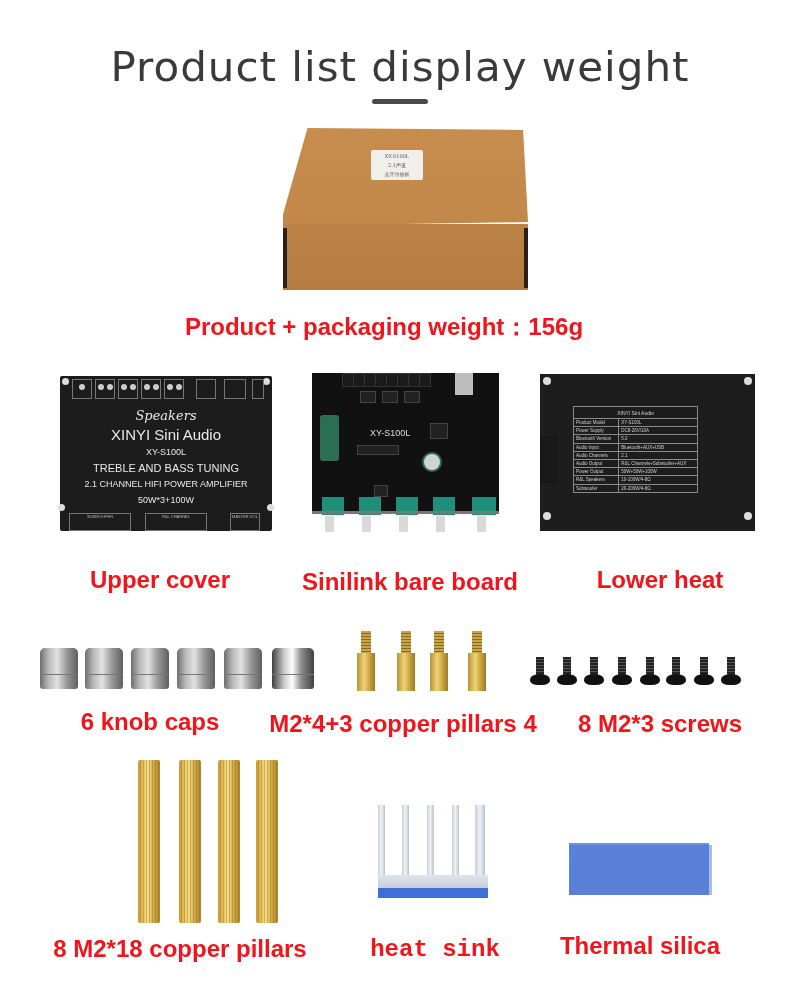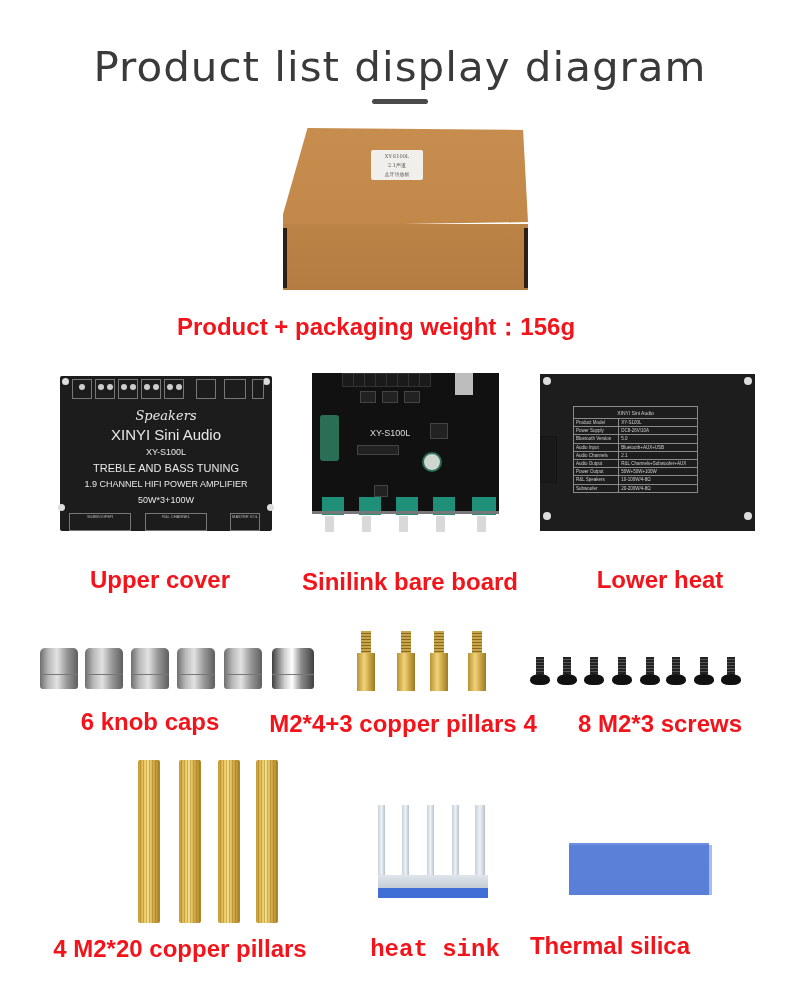--- a/index.html
+++ b/index.html
@@ -79,35 +79,35 @@
   .hs-pad { position:absolute; left:0; top:83px; width:110px; height:10px; background:#3f6fd6; }
 
   
   .silica { left:569px; top:845px; width:140px; height:50px; background:linear-gradient(180deg,#5b80d8,#5a7fd6); }
   .silica-top { left:569px; top:843px; width:140px; height:4px; background:#6f8fe0; }
   .silica-edge { left:709px; top:845px; width:3px; height:50px; background:#a7bbee; }
 </style>
 </head>
 <body>
 
-<div class="abs title">Product list display diagram</div>
+<div class="abs title">Product list display weight</div>
 <div class="abs title-bar"></div>
 
 <div class="abs box">
   <div class="box-top"></div>
   <div class="box-front"></div>
   <div class="box-side-l"></div>
   <div class="box-side-r"></div>
   <div class="box-label">
     <div>XY-S100L</div>
     <div>2.1声道</div>
     <div>蓝牙功放板</div>
   </div>
 </div>
-<div class="abs red lbl" style="left:0;width:752px;top:311px;">Product + packaging weight：156g</div>
+<div class="abs red lbl" style="left:8px;width:752px;top:311px;">Product + packaging weight：156g</div>
 
 <div class="abs upper">
   <div class="hole" style="left:2px;top:2px;"></div>
   <div class="hole" style="right:2px;top:2px;"></div>
   <div class="hole" style="left:-2px;top:128px;"></div>
   <div class="hole" style="right:-2px;top:128px;"></div>
   <div class="ports">
     <div class="port" style="left:0;width:20px;">
         <div class="dot" style="left:6px;"></div>
       </div>
@@ -128,21 +128,21 @@
         <div class="dot" style="left:11px;"></div>
       </div>
     <div class="port" style="left:124px;width:20px;"></div>
     <div class="port" style="left:152px;width:22px;"></div>
     <div class="port" style="left:180px;width:12px;"></div>
   </div>
   <div class="brand u-logo">Speakers</div>
   <div class="brand u-name">XINYI Sini Audio</div>
   <div class="brand u-model">XY-S100L</div>
   <div class="brand u-l1">TREBLE  AND  BASS TUNING</div>
-  <div class="brand u-l2">1.9 CHANNEL HIFI POWER AMPLIFIER</div>
+  <div class="brand u-l2">2.1 CHANNEL HIFI POWER AMPLIFIER</div>
   <div class="brand u-l3">50W*3+100W</div>
   <div class="u-ctrl" style="left:9px;width:62px;"><span>SUBWOOFER</span></div>
   <div class="u-ctrl" style="left:85px;width:62px;"><span>R&amp;L CHANNEL</span></div>
   <div class="u-ctrl" style="left:170px;width:30px;"><span>MASTER VOL</span></div>
 </div>
 <div class="abs red lbl" style="left:60px;width:200px;top:566px;">Upper cover</div>
 
 <div class="abs board">
   <div class="term" style="left:30px;"></div>
     <div class="term" style="left:41px;"></div>
@@ -295,29 +295,29 @@
     </div>
 </div>
 <div class="abs red lbl" style="left:560px;width:200px;top:710px;">8 M2*3 screws</div>
 
 <div class="abs" style="left:0;top:0;">
   <div class="pillar-l" style="left:138px;"></div>
   <div class="pillar-l" style="left:179px;"></div>
   <div class="pillar-l" style="left:218px;"></div>
   <div class="pillar-l" style="left:256px;"></div>
 </div>
-<div class="abs red lbl" style="left:30px;width:300px;top:935px;">4 M2*20 copper pillars</div>
+<div class="abs red lbl" style="left:30px;width:300px;top:935px;">8 M2*18 copper pillars</div>
 
 <div class="abs hs">
   <div class="fin" style="left:0;"></div>
   <div class="fin" style="left:24px;"></div>
   <div class="fin" style="left:49px;"></div>
   <div class="fin" style="left:74px;"></div>
   <div class="fin" style="left:97px;width:10px;"></div>
   <div class="hs-base"></div>
   <div class="hs-pad"></div>
 </div>
 <div class="abs red lbl" style="left:360px;width:150px;top:936px;font-family:Liberation Mono, monospace;">heat sink</div>
 
 <div class="abs silica-top"></div>
 <div class="abs silica"></div>
 <div class="abs silica-edge"></div>
-<div class="abs red lbl" style="left:510px;width:200px;top:932px;">Thermal silica</div>
+<div class="abs red lbl" style="left:540px;width:200px;top:932px;">Thermal silica</div>
 
 </body></html>

